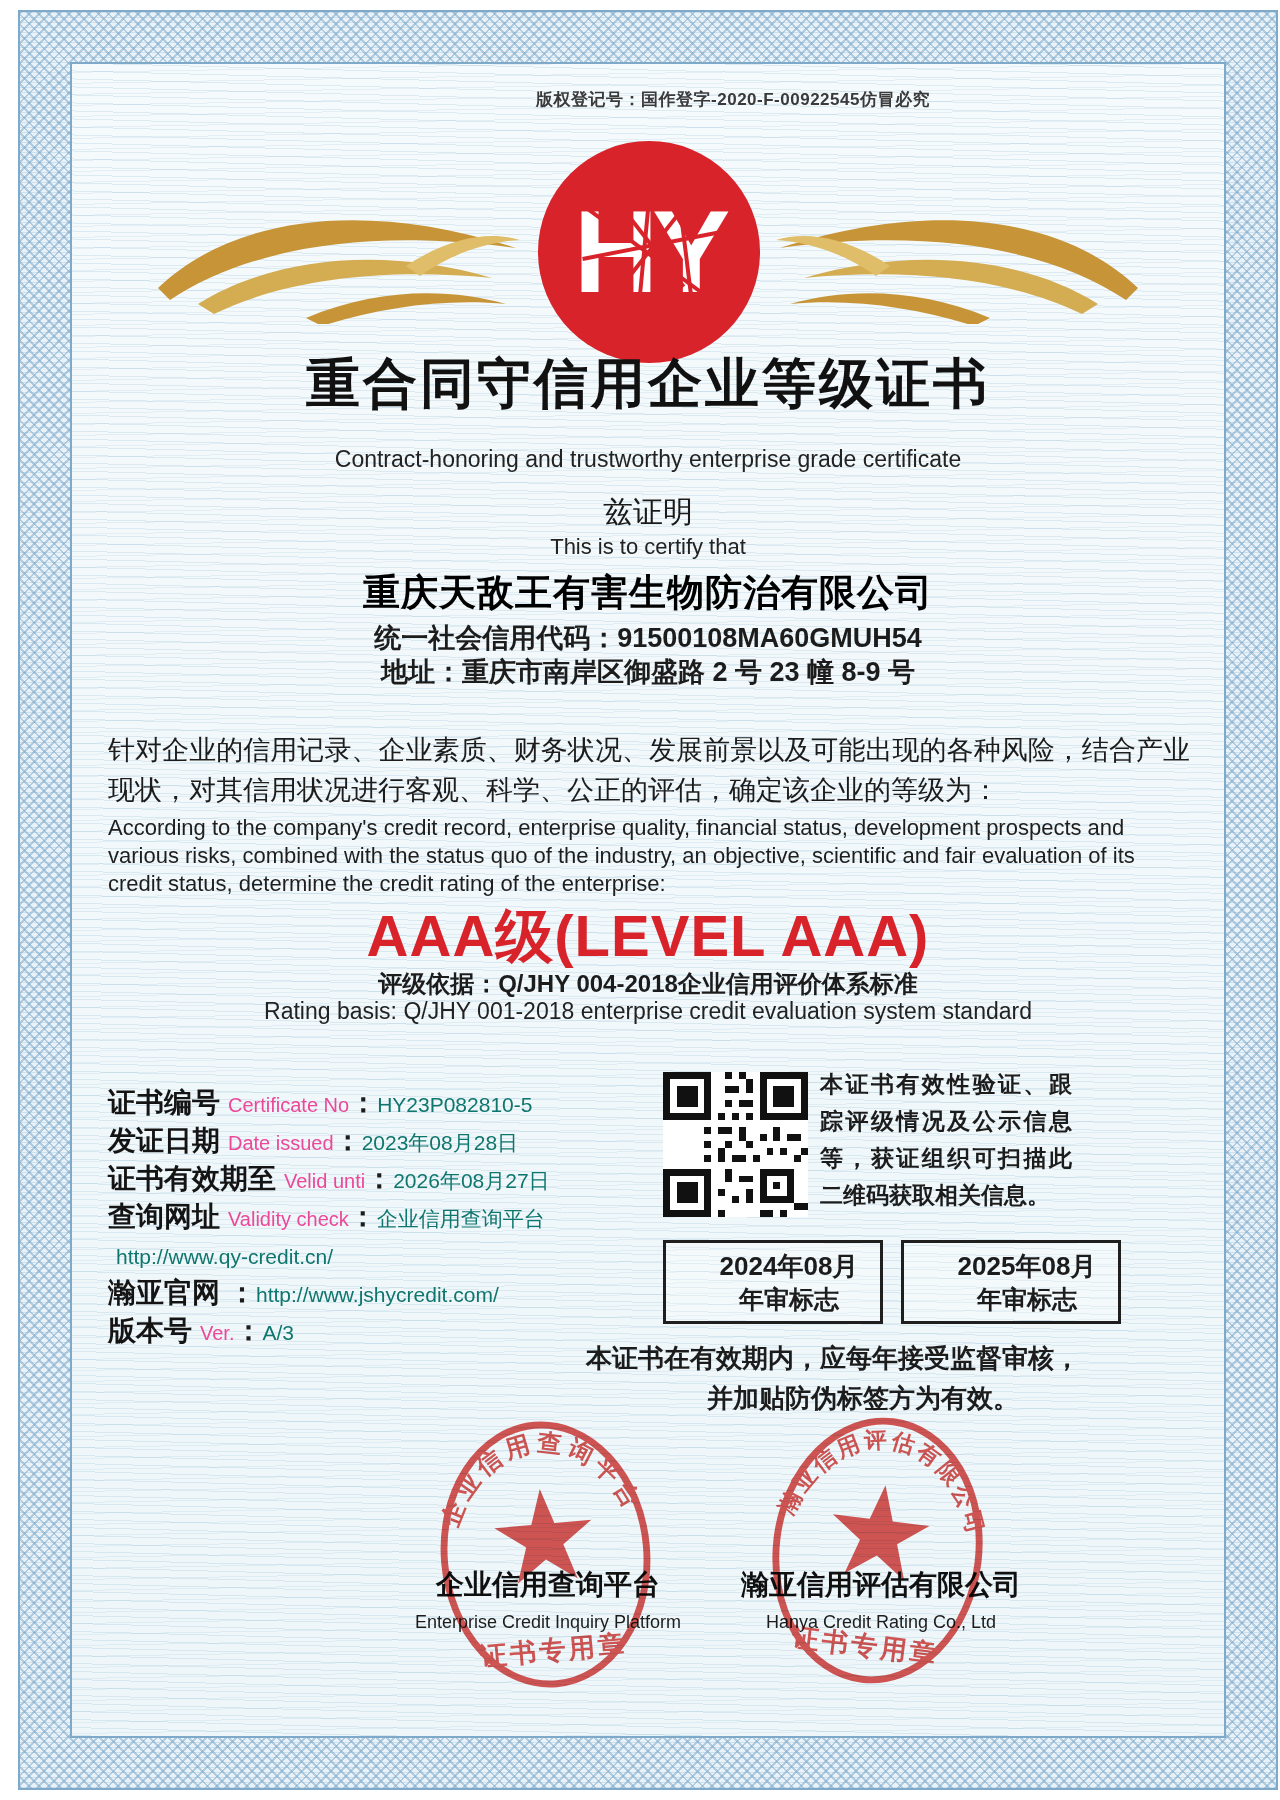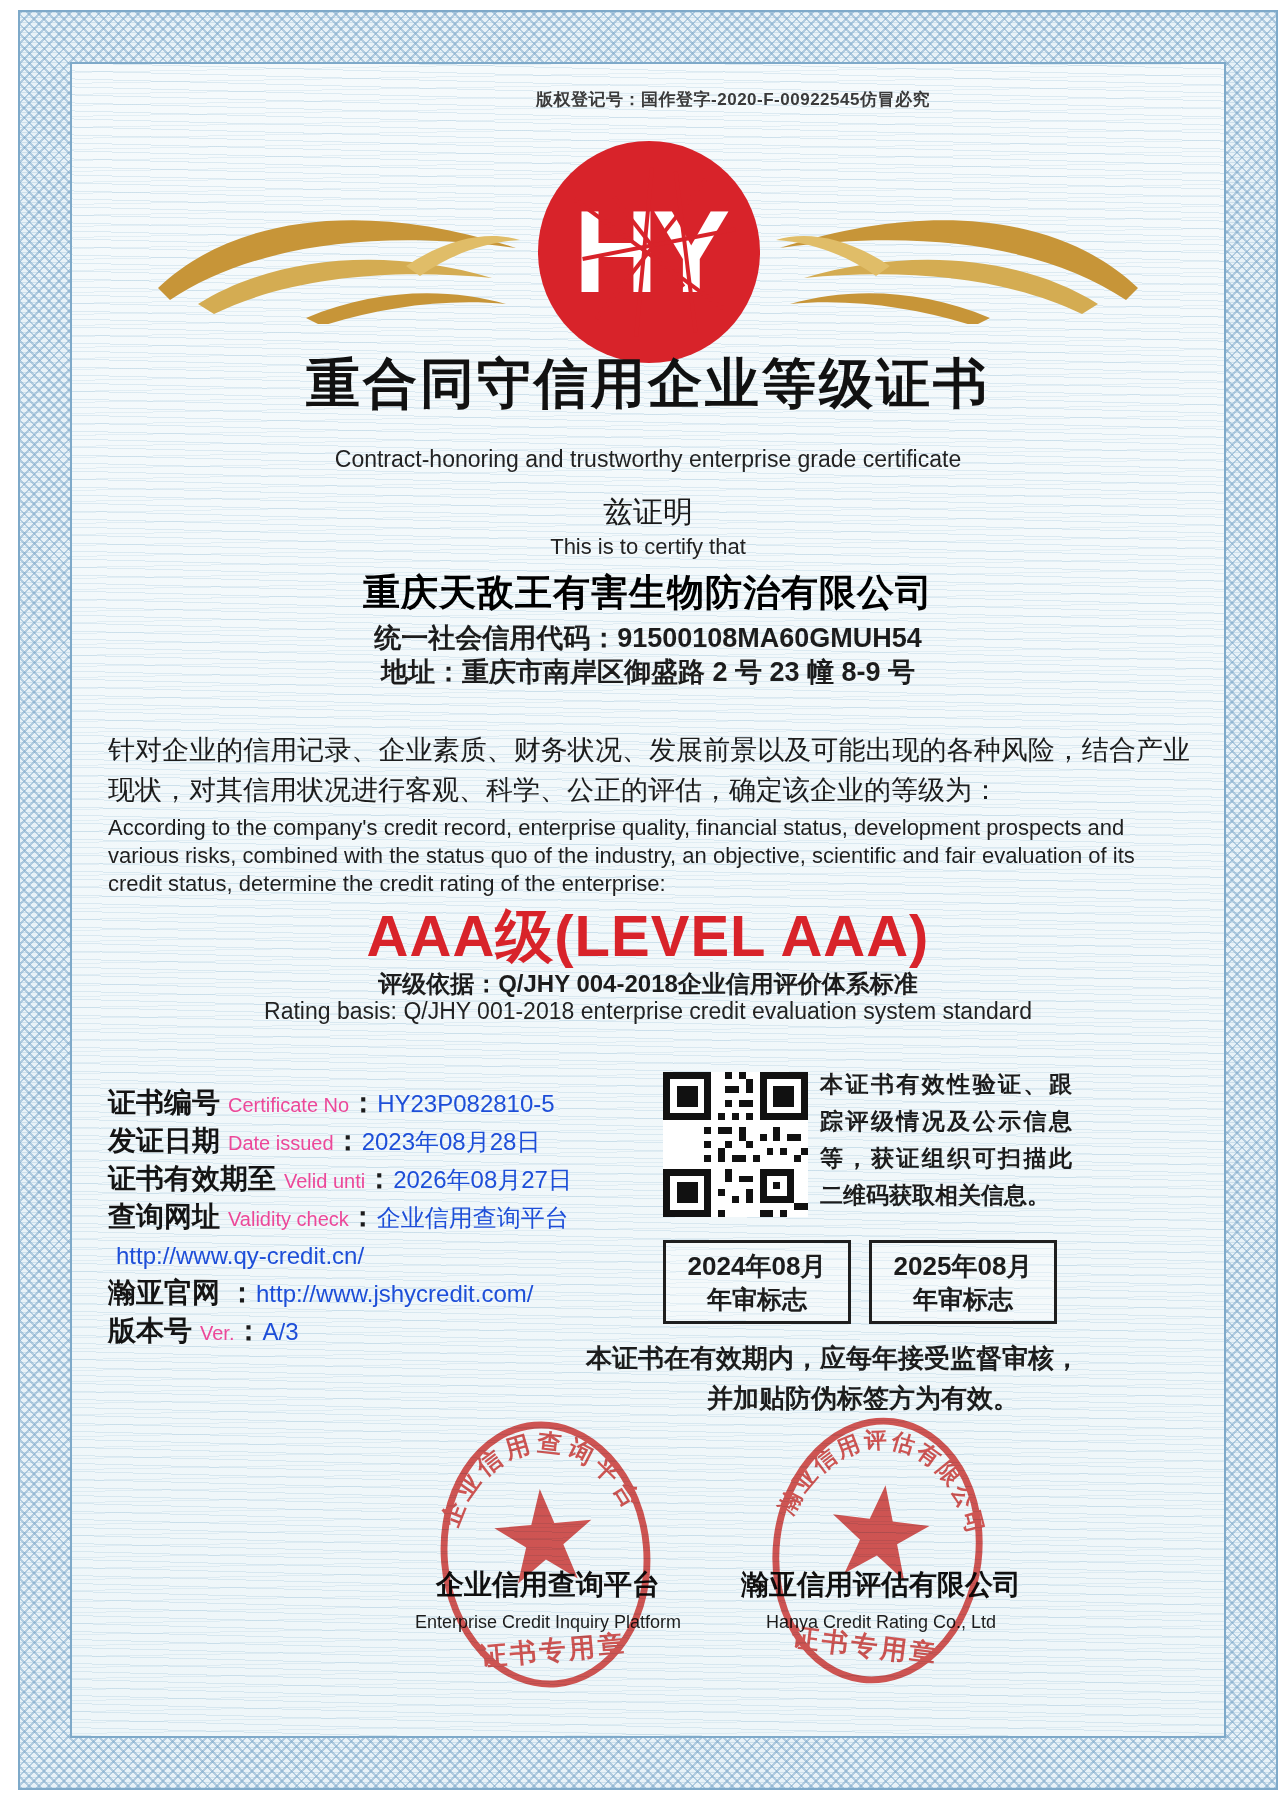--- a/index.html
+++ b/index.html
@@ -41,25 +41,25 @@
   .para-zh{top:730px;left:100px;width:1082px;font-size:27px;line-height:40px;font-weight:400;text-align:justify;}
   .para-en{top:814px;left:100px;width:1082px;font-size:22px;line-height:28px;color:#1e1e1e;}
   .rating{top:898px;font-size:58px;font-weight:800;color:#d8232a;letter-spacing:1px;}
   .basis-zh{top:968px;font-size:24px;font-weight:600;}
   .basis-en{top:998px;font-size:23px;color:#222;}
   .details{top:1084px;left:100px;width:560px;}
   .detail-row{height:38px;line-height:38px;white-space:nowrap;}
   .dzh{font-size:28px;font-weight:600;color:#141414;}
   .den{font-size:20px;font-weight:500;color:#ec4899;margin-left:8px;}
   .dsep{font-size:28px;font-weight:600;}
-  .dval{font-size:24px;font-weight:500;color:#1d4ed8;}
+  .dval{font-size:21px;font-weight:500;color:#0f766e;}
   .qr{top:1072px;left:655px;width:145px;height:145px;}
   .qr-note{top:1066px;left:812px;width:252px;font-size:23px;line-height:37px;font-weight:600;text-align:justify;}
   .review-boxes{top:1240px;left:655px;display:flex;gap:18px;}
-  .review-box{width:182px;height:78px;border:3px solid #1f1f1f;display:flex;flex-direction:column;justify-content:center;align-items:center;background:rgba(255,255,255,.25);}
+  .review-box{width:182px;height:78px;border:3px solid #1f1f1f;display:flex;flex-direction:column;justify-content:center;align-items:center;background:rgba(255,255,255,.25);padding-left:32px;}
   .review-box .rb-date{font-size:26px;font-weight:600;line-height:34px;}
   .review-box .rb-label{font-size:25px;font-weight:600;line-height:32px;}
   .supervision{top:1338px;left:575px;width:500px;font-size:26px;font-weight:600;line-height:40px;}
   .supervision .s1{text-align:center;}
   .supervision .s2{text-align:center;padding-left:60px;}
   .issuer{top:1566px;text-align:center;}
   .issuer.left{left:380px;width:320px;}
   .issuer.right{left:708px;width:330px;}
   .issuer .iname{font-size:28px;font-weight:700;color:#101010;}
   .issuer .ien{font-size:18px;font-weight:500;color:#1c1c1c;margin-top:8px;}

